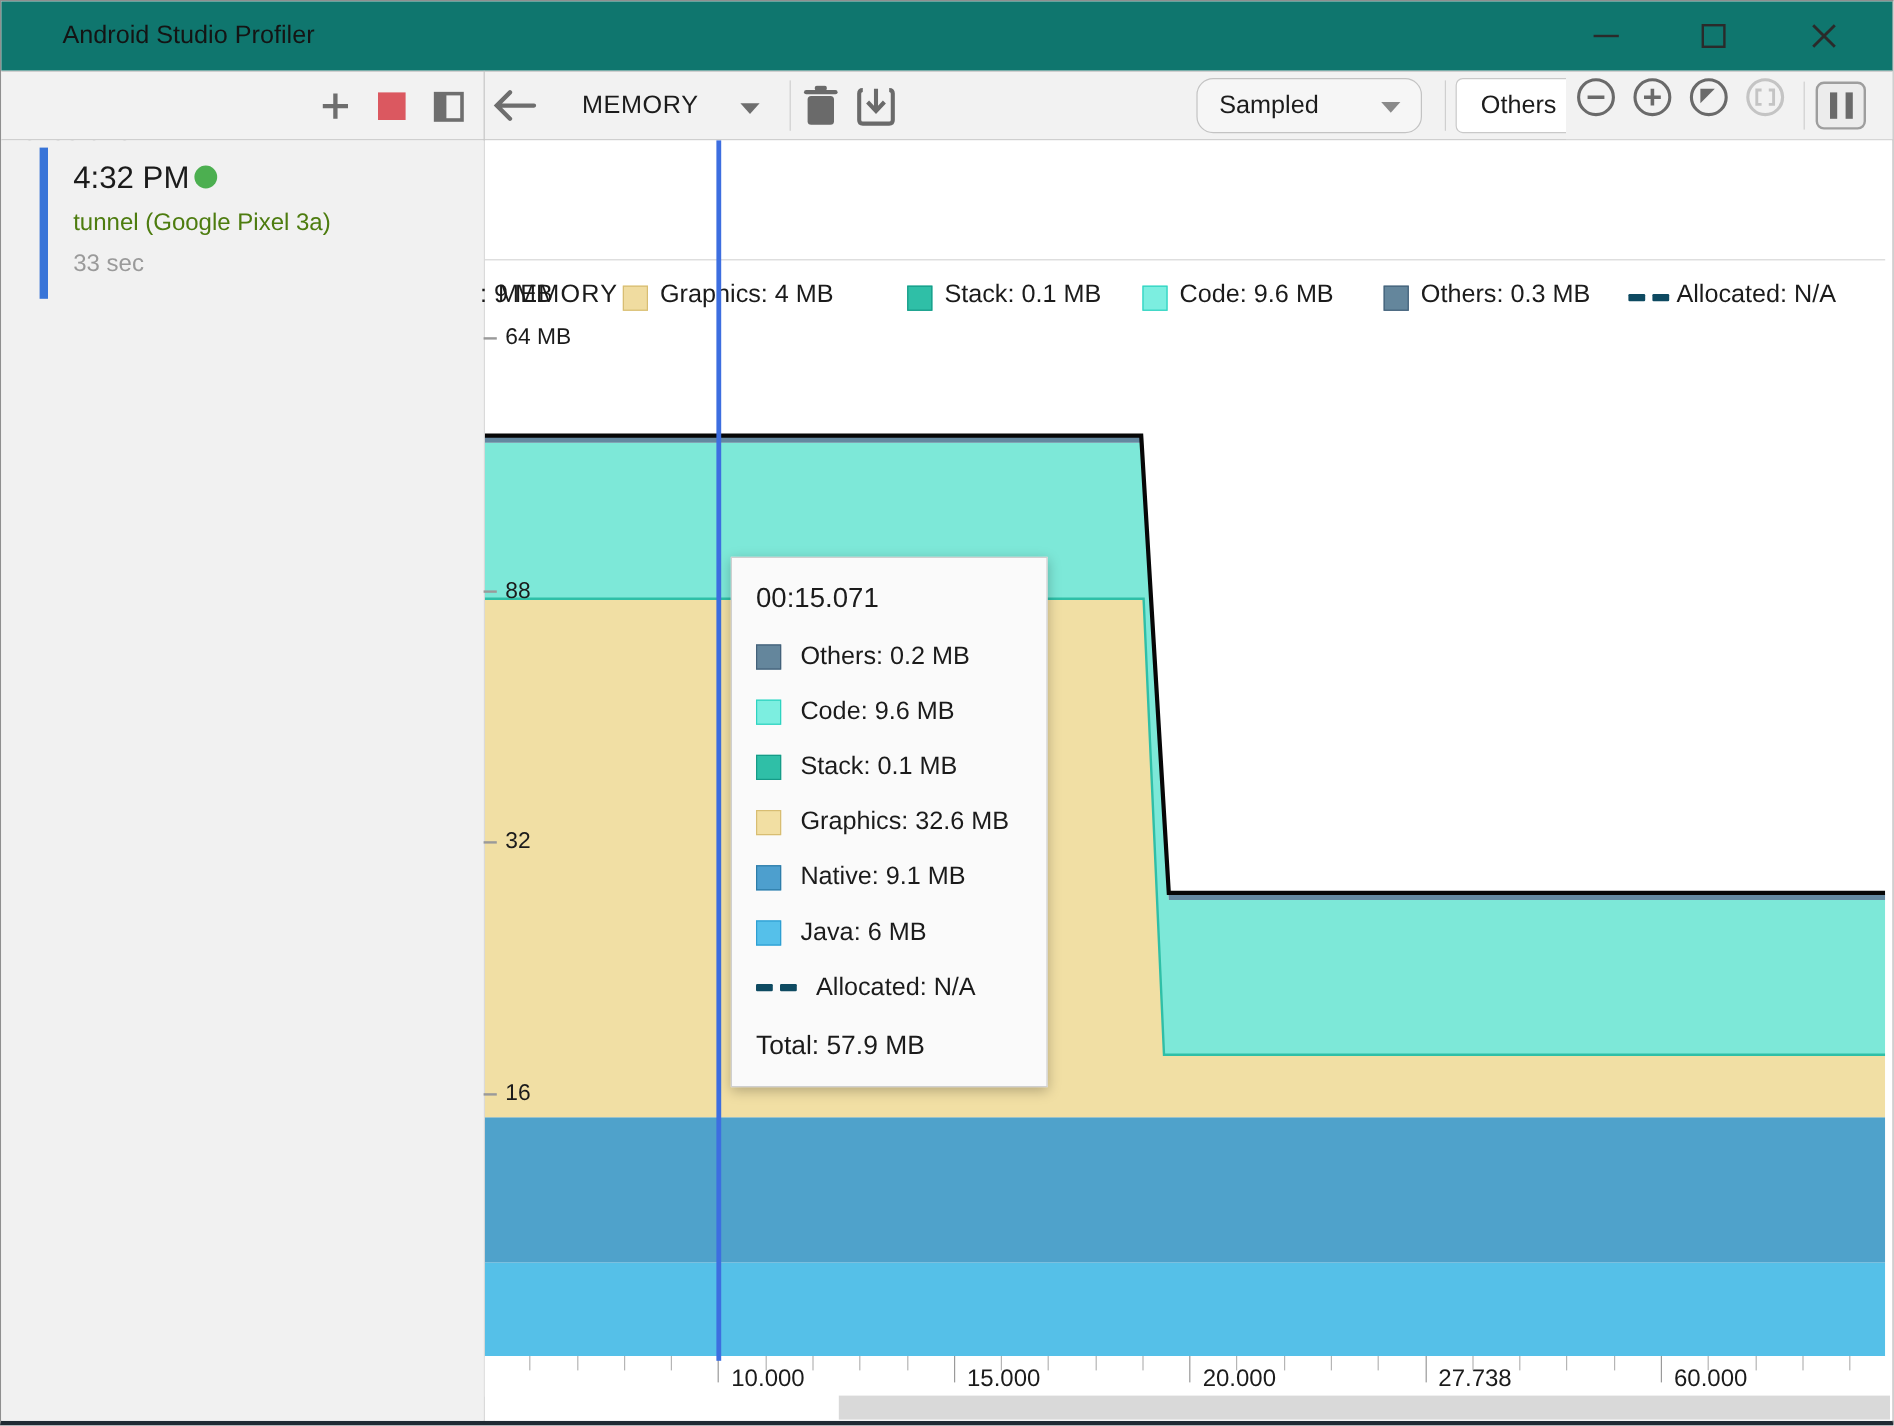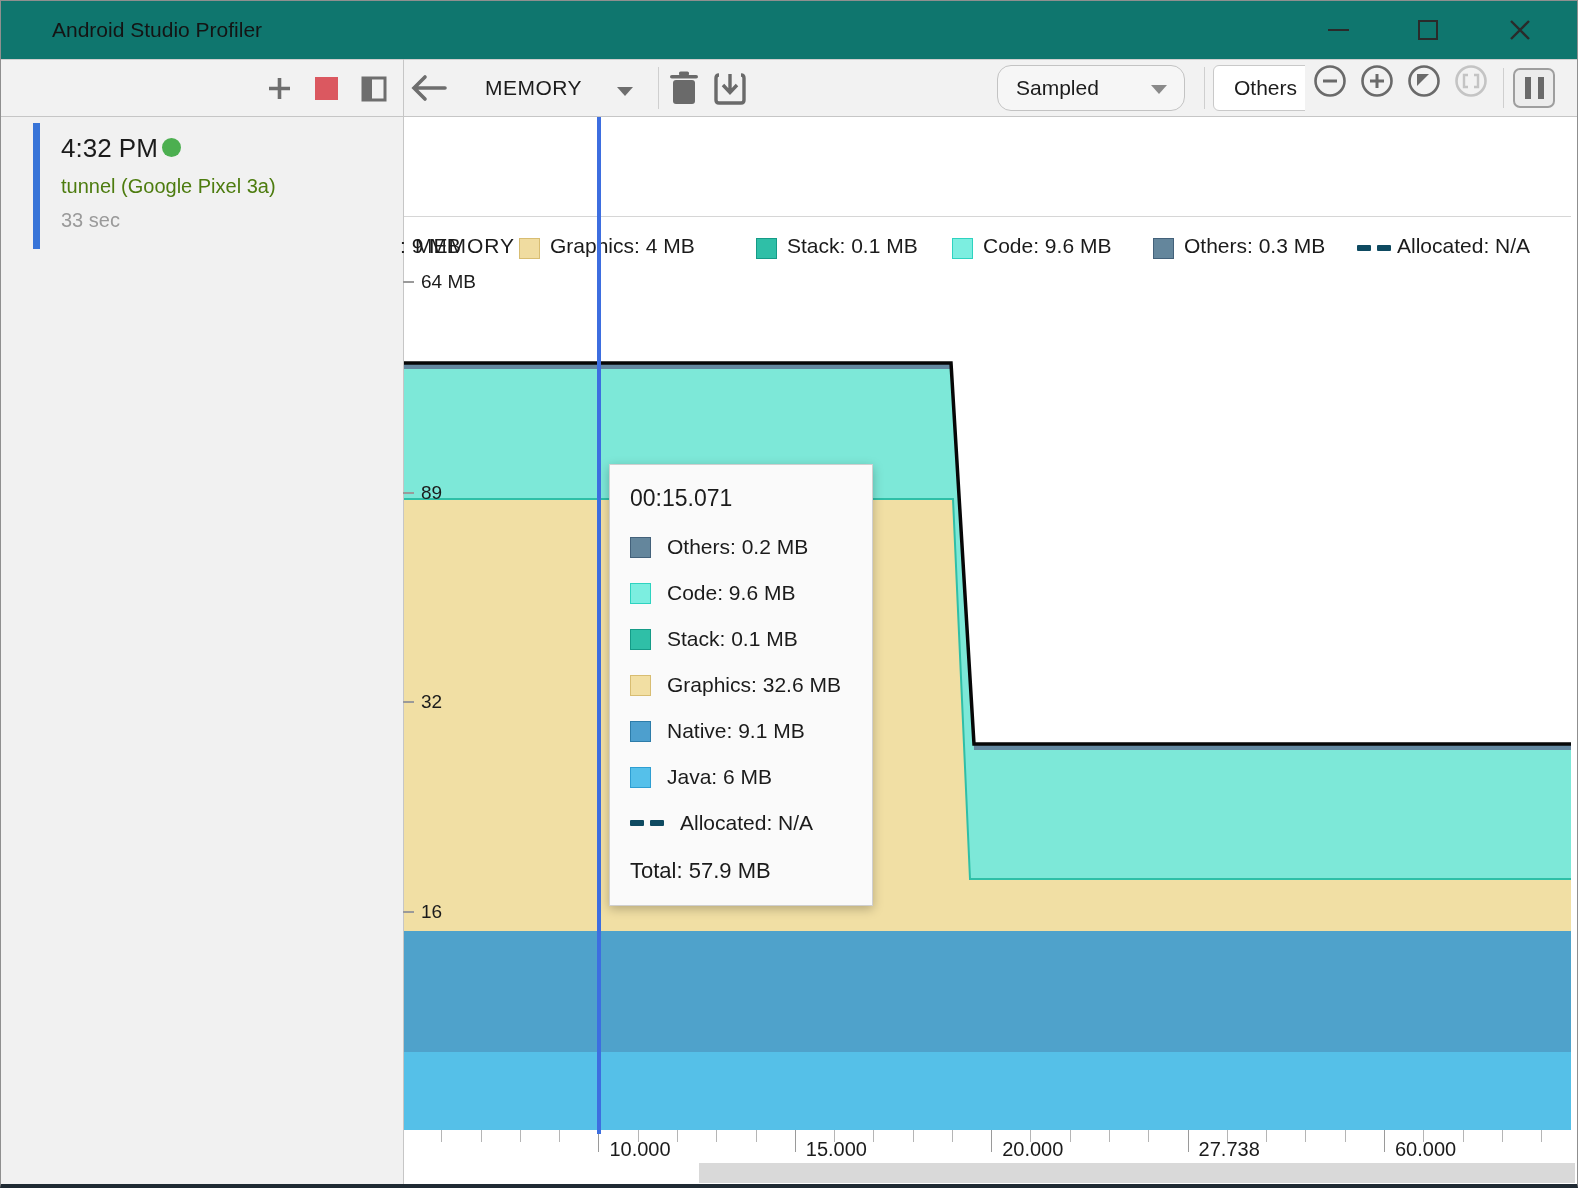--- a/index.html
+++ b/index.html
@@ -207,21 +207,21 @@
         <span class="dash" style="background: rgb(14, 74, 97);"></span>
         <span class="dash" style="background: rgb(14, 74, 97);"></span>
       </span>
       <div class="abs legend-text" style="left: 1396px;">Allocated: N/A</div>
     </div>
 
   <div id="y-axis">
       <div class="abs ydash" style="left: 402px; top: 280px;"></div>
       <div class="abs ylabel" style="left: 420px; top: 270px;">64 MB</div>
       <div class="abs ydash" style="left: 402px; top: 491px;"></div>
-      <div class="abs ylabel" style="left: 420px; top: 481px;">89</div>
+      <div class="abs ylabel" style="left: 420px; top: 481px;">88</div>
       <div class="abs ydash" style="left: 402px; top: 700px;"></div>
       <div class="abs ylabel" style="left: 420px; top: 690px;">32</div>
       <div class="abs ydash" style="left: 402px; top: 910px;"></div>
       <div class="abs ylabel" style="left: 420px; top: 900px;">16</div>
     </div>
 
   <div class="abs" id="track-line"></div>
 
   <div class="abs" id="tooltip">
     <div id="tooltip-time">00:15.071</div>

